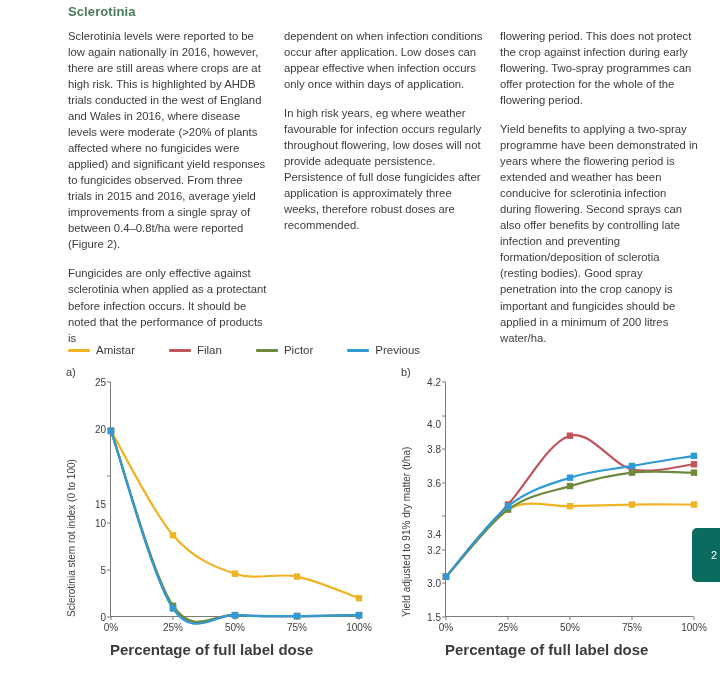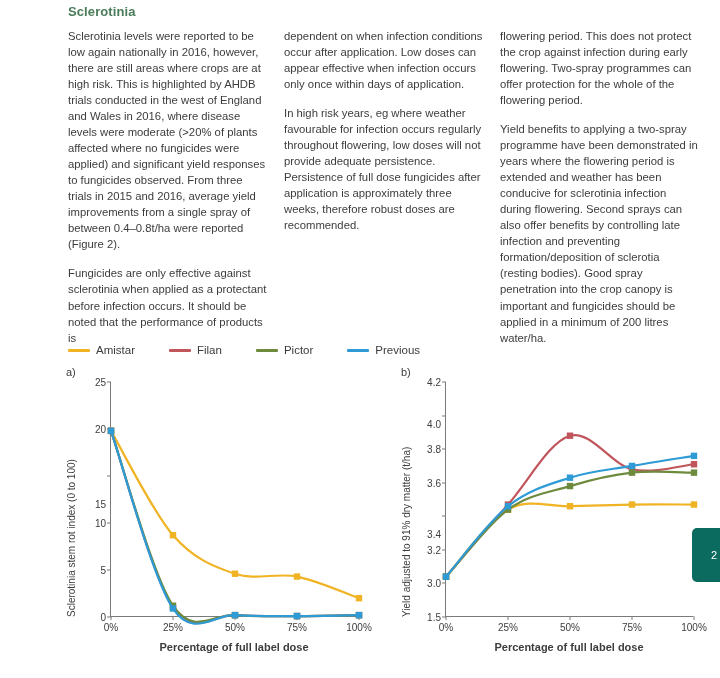--- a/index.html
+++ b/index.html
@@ -75,24 +75,24 @@
   .y-title {
     position: absolute;
     transform-origin: 0 0;
     transform: rotate(-90deg);
     font-size: 10px;
     color: #3c3c3c;
     white-space: nowrap;
   }
   .x-title {
     position: absolute;
-    font-size: 11px;
+    font-size: 15px;
     font-weight: bold;
     color: #3c3c3c;
-    text-align: center;
+    text-align: left;
   }
   .ytick {
     position: absolute;
     right: 100%;
     margin-right: 5px;
     transform: translateY(-50%);
     font-size: 10px;
     color: #3c3c3c;
     white-space: nowrap;
   }

